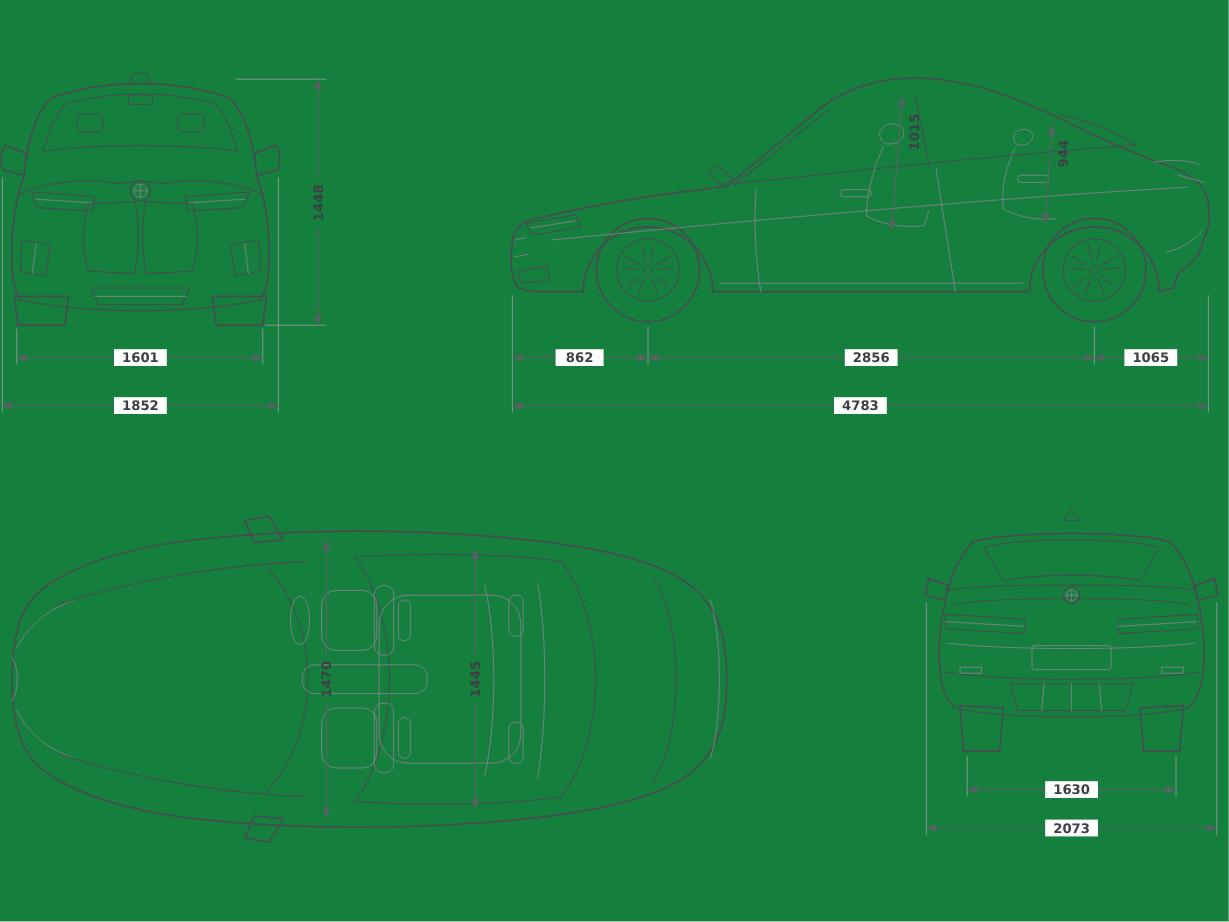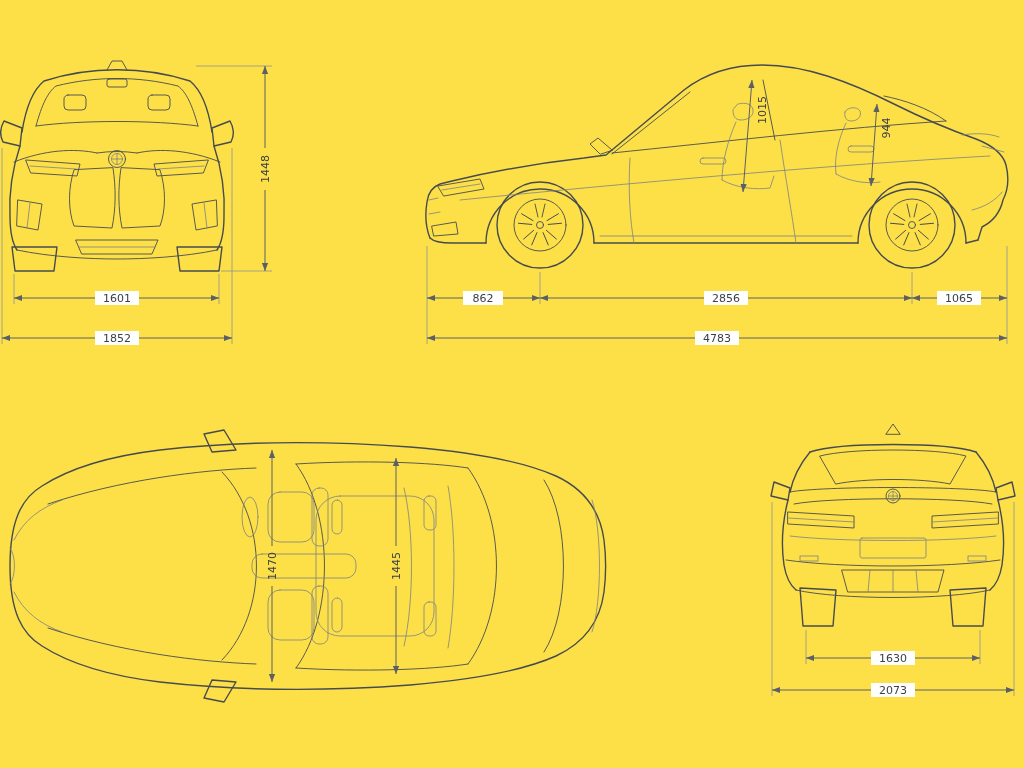--- a/index.html
+++ b/index.html
@@ -1,17 +1,17 @@
 <!DOCTYPE html>
 <html><head>
 <meta charset="utf-8">
 <style>
   html,body{margin:0;padding:0;background:#ffffff;}
-  #canvas{position:relative;width:1024px;height:768px;background:#fde047;overflow:hidden;
-          font-family:"DejaVu Sans", sans-serif;}
+  #canvas{position:relative;width:1024px;height:768px;background:#15803d;overflow:hidden;
+          font-family:"DejaVu Sans", sans-serif;font-weight:bold;}
   svg{display:block;}
   .body{fill:none;stroke:#464b51;stroke-width:1.4;stroke-linecap:round;stroke-linejoin:round;}
   .det {fill:none;stroke:#464b51;stroke-width:0.9;stroke-linecap:round;stroke-linejoin:round;}
   .lt  {fill:none;stroke:#7c8187;stroke-width:0.8;stroke-linecap:round;}
   .dim {fill:none;stroke:#5a6066;stroke-width:1;}
   .ext {fill:none;stroke:#8d9399;stroke-width:0.8;}
   .lblbg{fill:#ffffff;stroke:none;}
   text.dimlabel{font-family:"DejaVu Sans", sans-serif;font-size:11px;fill:#3c4046;}
 </style>
 </head>

